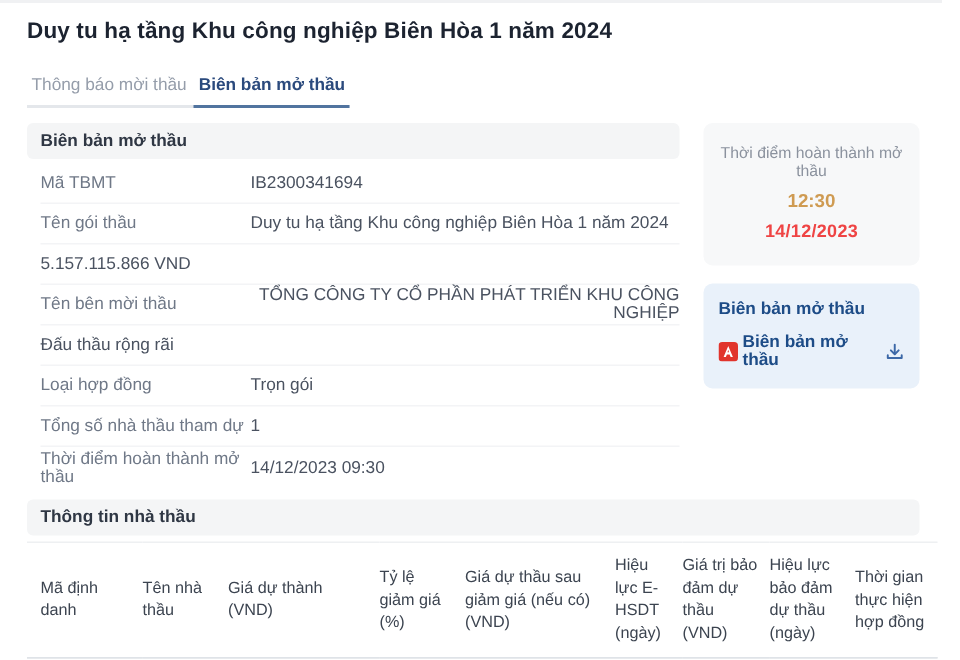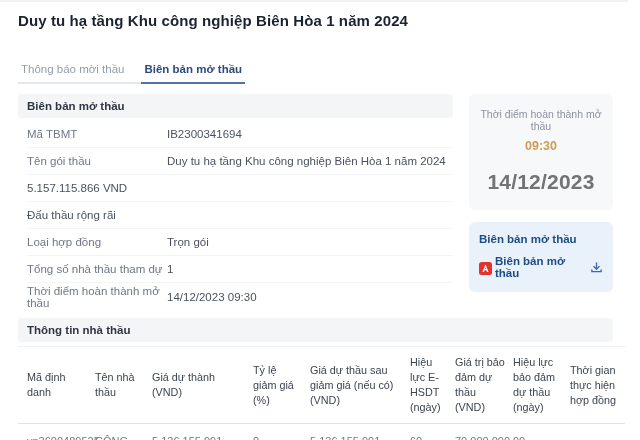--- a/index.html
+++ b/index.html
@@ -2,42 +2,42 @@
 <html><head>
 <meta charset="utf-8">
 <style>
   * { margin:0; padding:0; box-sizing:border-box; }
   html,body { width:640px; height:440px; overflow:hidden; background:#ffffff;
     font-family:"Liberation Sans", sans-serif; color:#4a5260; }
   .page { width:628px; height:440px; border-top:2px solid #f0f1f3; padding:10px 15px 0 18px; position:relative; }
 
   .page-title { font-size:15px; font-weight:bold; color:#1c2330; letter-spacing:.1px; }
 
-  .tabbar { display:flex; gap:14px; margin-top:30px; width:max-content; border-bottom:2px solid #e4e7eb; }
+  .tabbar { display:flex; gap:2px; margin-top:18px; width:max-content; border-bottom:2px solid #e4e7eb; }
   .tab { font-size:11.5px; padding:4px 3px 7px 3px; color:#959daa; cursor:pointer; }
   .tab.active { color:#2b4a7d; font-weight:bold; border-bottom:2px solid #51749f; margin-bottom:-2px; }
 
   .content-row { display:flex; margin-top:10px; }
   .main-col { width:444px; }
   .side-col { width:147px; margin-left:16px; }
 
   .section-header { background:#f4f5f6; border-radius:4px; padding:6px 9px; font-size:11.5px;
     font-weight:bold; color:#2f3744; }
 
   .info-rows { padding:3px 0 0 9px; }
   .info-row { display:flex; height:27px; align-items:center; border-bottom:1px solid #f3f4f6; }
   .info-row:last-child { border-bottom:none; }
   .info-label { width:140px; flex:none; font-size:11.5px; color:#6f7887; }
   .info-value { font-size:11.5px; color:#4a5260;text-align:right; }
 
   .card { border-radius:6px; }
   .card-time { background:#f7f8f9; padding:14px 8px 16px; text-align:center; }
   .card-time .lbl { font-size:10.5px; color:#8b929e; }
   .card-time .time { font-size:12.5px; font-weight:bold; color:#cf9b52; margin-top:7px; }
-  .card-time .date { font-size:21px; font-weight:bold; color:#737373; margin-top:17px; letter-spacing:.2px; }
+  .card-time .date { font-size:12px; font-weight:bold; color:#ef4444; margin-top:6px; letter-spacing:.2px; }
 
   .card-doc { background:#e9f1fa; margin-top:12px; padding:11px 10px 13px; }
   .card-doc .hd { font-size:11.5px; font-weight:bold; color:#1d4c87; }
   .doc-row { display:flex; align-items:center; margin-top:10px; }
   .doc-link { font-size:11.5px; font-weight:bold; color:#1d4c87; margin-left:3px; cursor:pointer; }
   .pdf-badge { width:13px; height:13px; flex:none; }
   .dl-btn { margin-left:auto; cursor:pointer; display:flex; align-items:center; }
 
   .contractor-section { margin-top:8px; }
   table { border-collapse:collapse; table-layout:fixed; width:607px; margin-top:4px; }
@@ -69,41 +69,45 @@
           <div class="info-value">IB2300341694</div>
         </div>
         <div class="info-row">
           <div class="info-label">Tên gói thầu</div>
           <div class="info-value">Duy tu hạ tầng Khu công nghiệp Biên Hòa 1 năm 2024</div>
         </div>
         <div class="info-row">
           <div class="info-value">5.157.115.866 VND</div>
         </div>
         <div class="info-row">
+          <div class="info-label">Tên bên mời thầu</div>
+          <div class="info-value">TỔNG CÔNG TY CỔ PHẦN PHÁT TRIỂN KHU CÔNG NGHIỆP</div>
+        </div>
+        <div class="info-row">
           <div class="info-value">Đấu thầu rộng rãi</div>
         </div>
         <div class="info-row">
           <div class="info-label">Loại hợp đồng</div>
           <div class="info-value">Trọn gói</div>
         </div>
         <div class="info-row">
           <div class="info-label">Tổng số nhà thầu tham dự</div>
           <div class="info-value">1</div>
         </div>
         <div class="info-row">
           <div class="info-label">Thời điểm hoàn thành mở thầu</div>
           <div class="info-value">14/12/2023 09:30</div>
         </div>
       </div>
     </div>
 
     <div class="side-col">
       <div class="card card-time">
         <div class="lbl">Thời điểm hoàn thành mở thầu</div>
-        <div class="time">09:30</div>
+        <div class="time">12:30</div>
         <div class="date">14/12/2023</div>
       </div>
 
       <div class="card card-doc">
         <div class="hd">Biên bản mở thầu</div>
         <div class="doc-row">
           <span class="pdf-badge">
             <svg width="13" height="13" viewBox="0 0 13 13">
                 <rect x="0" y="0" width="13" height="13" rx="2.5" fill="#e1342c"></rect>
                 <path d="M6.5 2.6 L9.6 10 L8.1 10 L7.4 8.3 L5.6 8.3 L4.9 10 L3.4 10 Z M6.5 5.2 L6 6.9 L7 6.9 Z" fill="#ffffff"></path>

